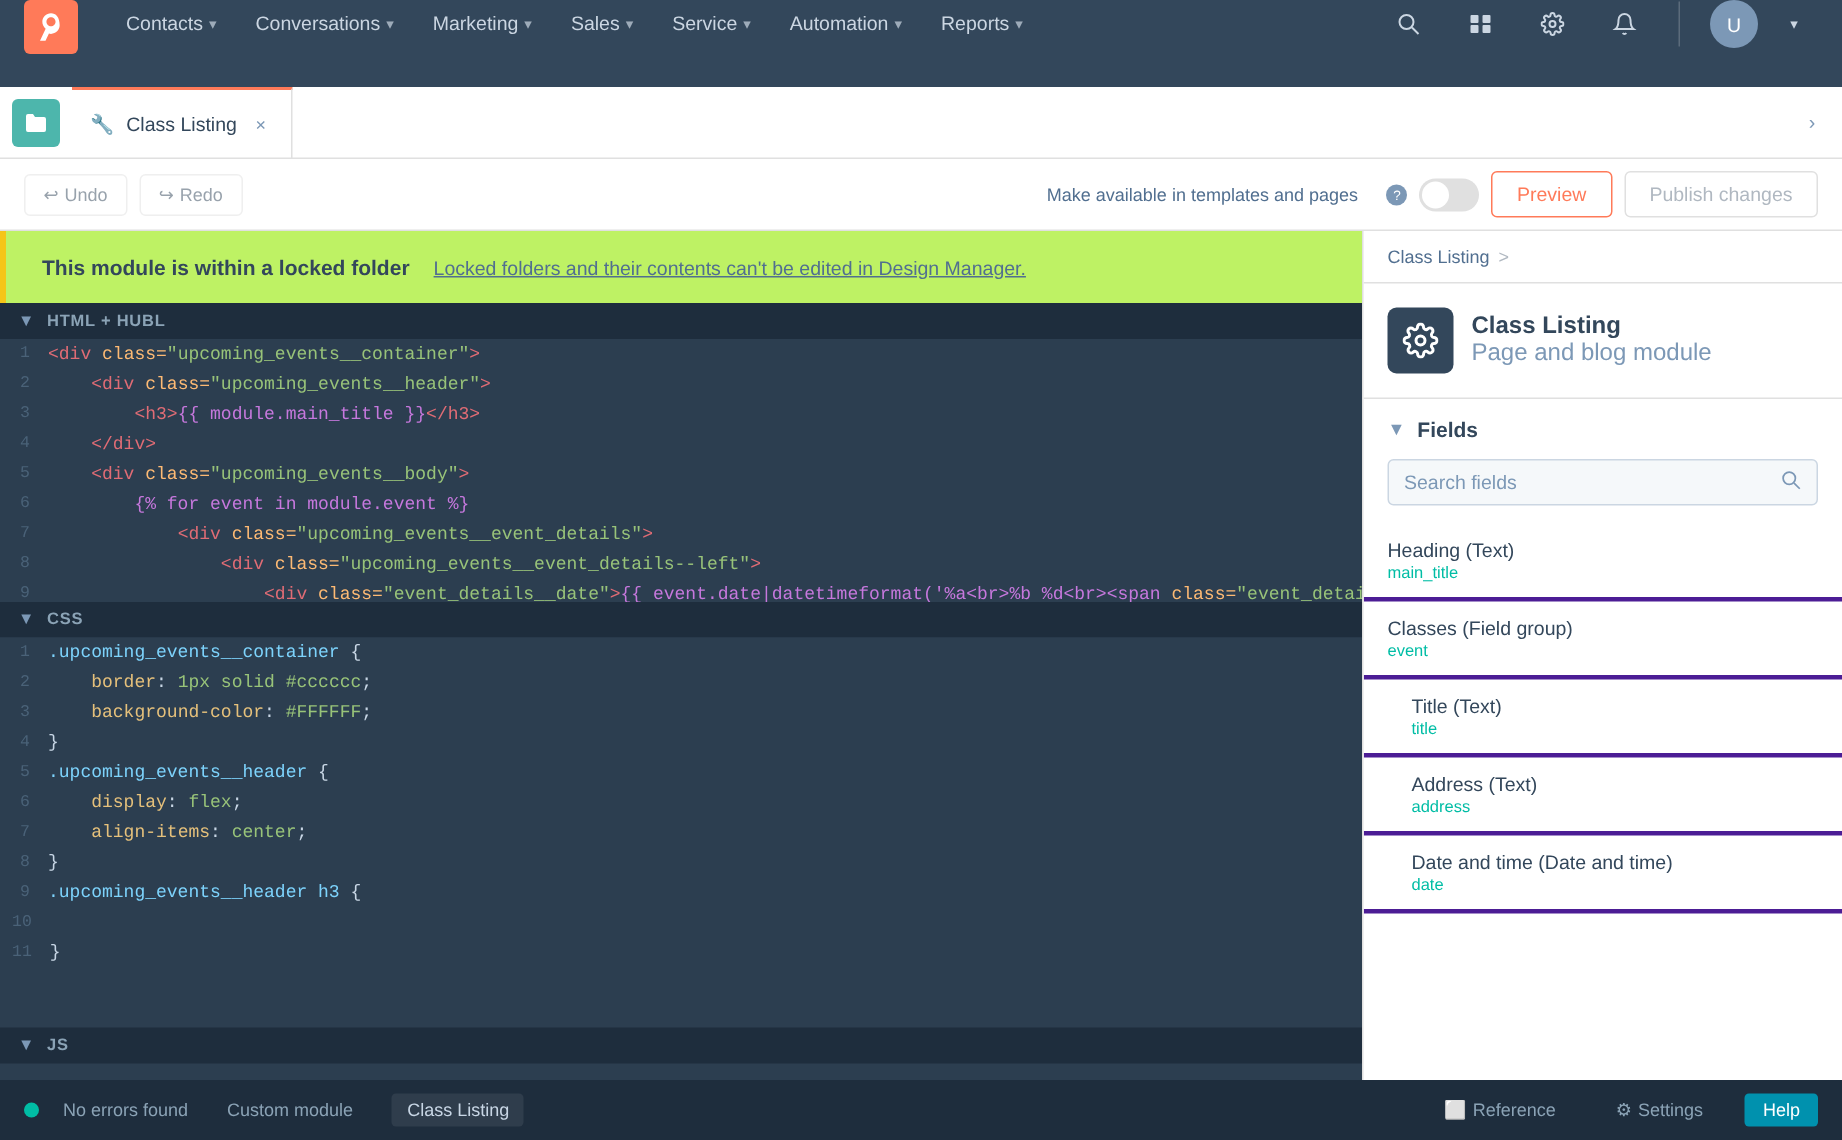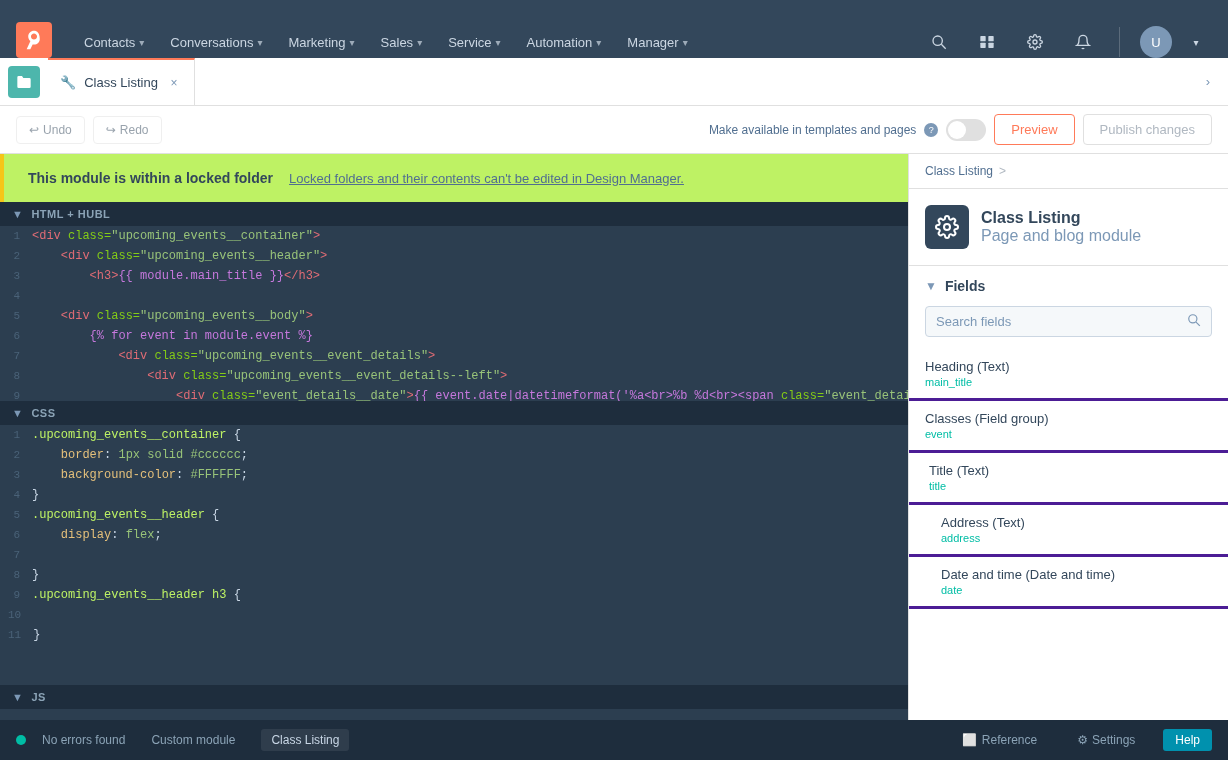--- a/index.html
+++ b/index.html
@@ -3,21 +3,21 @@
   <meta charset="utf-8">
   <style>
     * { margin: 0; padding: 0; box-sizing: border-box; }
     body { font-family: -apple-system, BlinkMacSystemFont, 'Segoe UI', sans-serif; font-size: 13px; background: #f5f8fa; overflow: hidden; }
 
     
     .top-nav {
       background: #33475b;
       height: 58px;
       display: flex;
-      align-items: flex-end;
+      align-items: flex-start;
       padding: 0 16px;
       gap: 0;
     }
     .nav-logo {
       width: 36px; height: 36px;
       background: #ff7a59;
       border-radius: 4px;
       display: flex; align-items: center; justify-content: center;
       margin-right: 20px;
       flex-shrink: 0;
@@ -120,21 +120,21 @@
       background: #fff;
       color: #33475b;
       font-size: 12px;
       cursor: pointer;
     }
     .toolbar-btn.disabled { opacity: 0.5; cursor: default; }
     .toolbar-spacer { flex: 1; }
     .toolbar-label {
       font-size: 12px;
       color: #516f90;
-      display: flex; align-items: flex-start; gap: 8px;
+      display: flex; align-items: flex-start; gap: 19px;
     }
     .toolbar-label .info-icon {
       width: 14px; height: 14px;
       background: #7c98b6;
       border-radius: 50%;
       color: white;
       display: flex; align-items: center; justify-content: center;
       font-size: 9px;
       cursor: pointer;
     }
@@ -246,24 +246,24 @@
       line-height: 18px;
       flex-shrink: 0;
     }
     .line-content {
       color: #c8d6e5;
       line-height: 18px;
       white-space: pre;
       flex: 1;
     }
     .tok-tag { color: #e06c75; }
-    .tok-attr { color: #84cc16; }
+    .tok-attr { color: #fdba74; }
     .tok-str { color: #98c379; }
     .tok-tmpl { color: #c678dd; }
-    .tok-prop { color: #bef264; }
+    .tok-prop { color: #7dd3fc; }
     .tok-val { color: #e5c07b; }
 
     
     .right-panel {
       width: 320px;
       background: #fff;
       border-left: 1px solid #e0e0e0;
       display: flex;
       flex-direction: column;
       overflow: hidden;
@@ -427,21 +427,21 @@
     </div>
     <div class="nav-item">
       <span>Service</span>
       <span class="chevron">▾</span>
     </div>
     <div class="nav-item">
       <span>Automation</span>
       <span class="chevron">▾</span>
     </div>
     <div class="nav-item">
-      <span>Manager</span>
+      <span>Reports</span>
       <span class="chevron">▾</span>
     </div>
   </div>
   <div class="nav-right">
     <div class="nav-icon-btn">
       <svg width="16" height="16" fill="none" stroke="#cbd6e2" stroke-width="2" viewBox="0 0 24 24">
           <circle cx="10" cy="10" r="7"></circle>
           <line x1="15.5" y1="15.5" x2="22" y2="22"></line>
         </svg>
     </div>
@@ -528,20 +528,21 @@
       <div class="code-line">
         <span class="line-num">2</span>
         <span class="line-content">    <span class="tok-tag">&lt;div</span> <span class="tok-attr">class=</span><span class="tok-str">"upcoming_events__header"</span><span class="tok-tag">&gt;</span></span>
       </div>
       <div class="code-line">
         <span class="line-num">3</span>
         <span class="line-content">        <span class="tok-tag">&lt;h3&gt;</span><span class="tok-tmpl">{{ module.main_title }}</span><span class="tok-tag">&lt;/h3&gt;</span></span>
       </div>
       <div class="code-line">
         <span class="line-num">4</span>
+        <span class="line-content">    <span class="tok-tag">&lt;/div&gt;</span></span>
       </div>
       <div class="code-line">
         <span class="line-num">5</span>
         <span class="line-content">    <span class="tok-tag">&lt;div</span> <span class="tok-attr">class=</span><span class="tok-str">"upcoming_events__body"</span><span class="tok-tag">&gt;</span></span>
       </div>
       <div class="code-line">
         <span class="line-num">6</span>
         <span class="line-content">        <span class="tok-tmpl">{% for event in module.event %}</span></span>
       </div>
       <div class="code-line">
@@ -582,20 +583,21 @@
       <div class="code-line">
         <span class="line-num">5</span>
         <span class="line-content"><span class="tok-prop">.upcoming_events__header</span> {</span>
       </div>
       <div class="code-line">
         <span class="line-num">6</span>
         <span class="line-content">    <span class="tok-val">display</span>: <span class="tok-str">flex</span>;</span>
       </div>
       <div class="code-line">
         <span class="line-num">7</span>
+        <span class="line-content">    <span class="tok-val">align-items</span>: <span class="tok-str">center</span>;</span>
       </div>
       <div class="code-line">
         <span class="line-num">8</span>
         <span class="line-content">}</span>
       </div>
       <div class="code-line">
         <span class="line-num">9</span>
         <span class="line-content"><span class="tok-prop">.upcoming_events__header h3</span> {</span>
       </div>
       <div class="code-line">
@@ -654,21 +656,21 @@
 
       <div class="fields-list">
         <div class="field-item">
           <div class="field-label">Heading (Text)</div>
           <div class="field-key">main_title</div>
         </div>
         <div class="field-item">
           <div class="field-label">Classes (Field group)</div>
           <div class="field-key">event</div>
         </div>
-        <div class="field-item" style="padding-left:20px;">
+        <div class="field-item" style="padding-left:32px;">
           <div class="field-label">Title (Text)</div>
           <div class="field-key">title</div>
         </div>
         <div class="field-item" style="padding-left:32px;">
           <div class="field-label">Address (Text)</div>
           <div class="field-key">address</div>
         </div>
         <div class="field-item" style="padding-left:32px;">
           <div class="field-label">Date and time (Date and time)</div>
           <div class="field-key">date</div>

